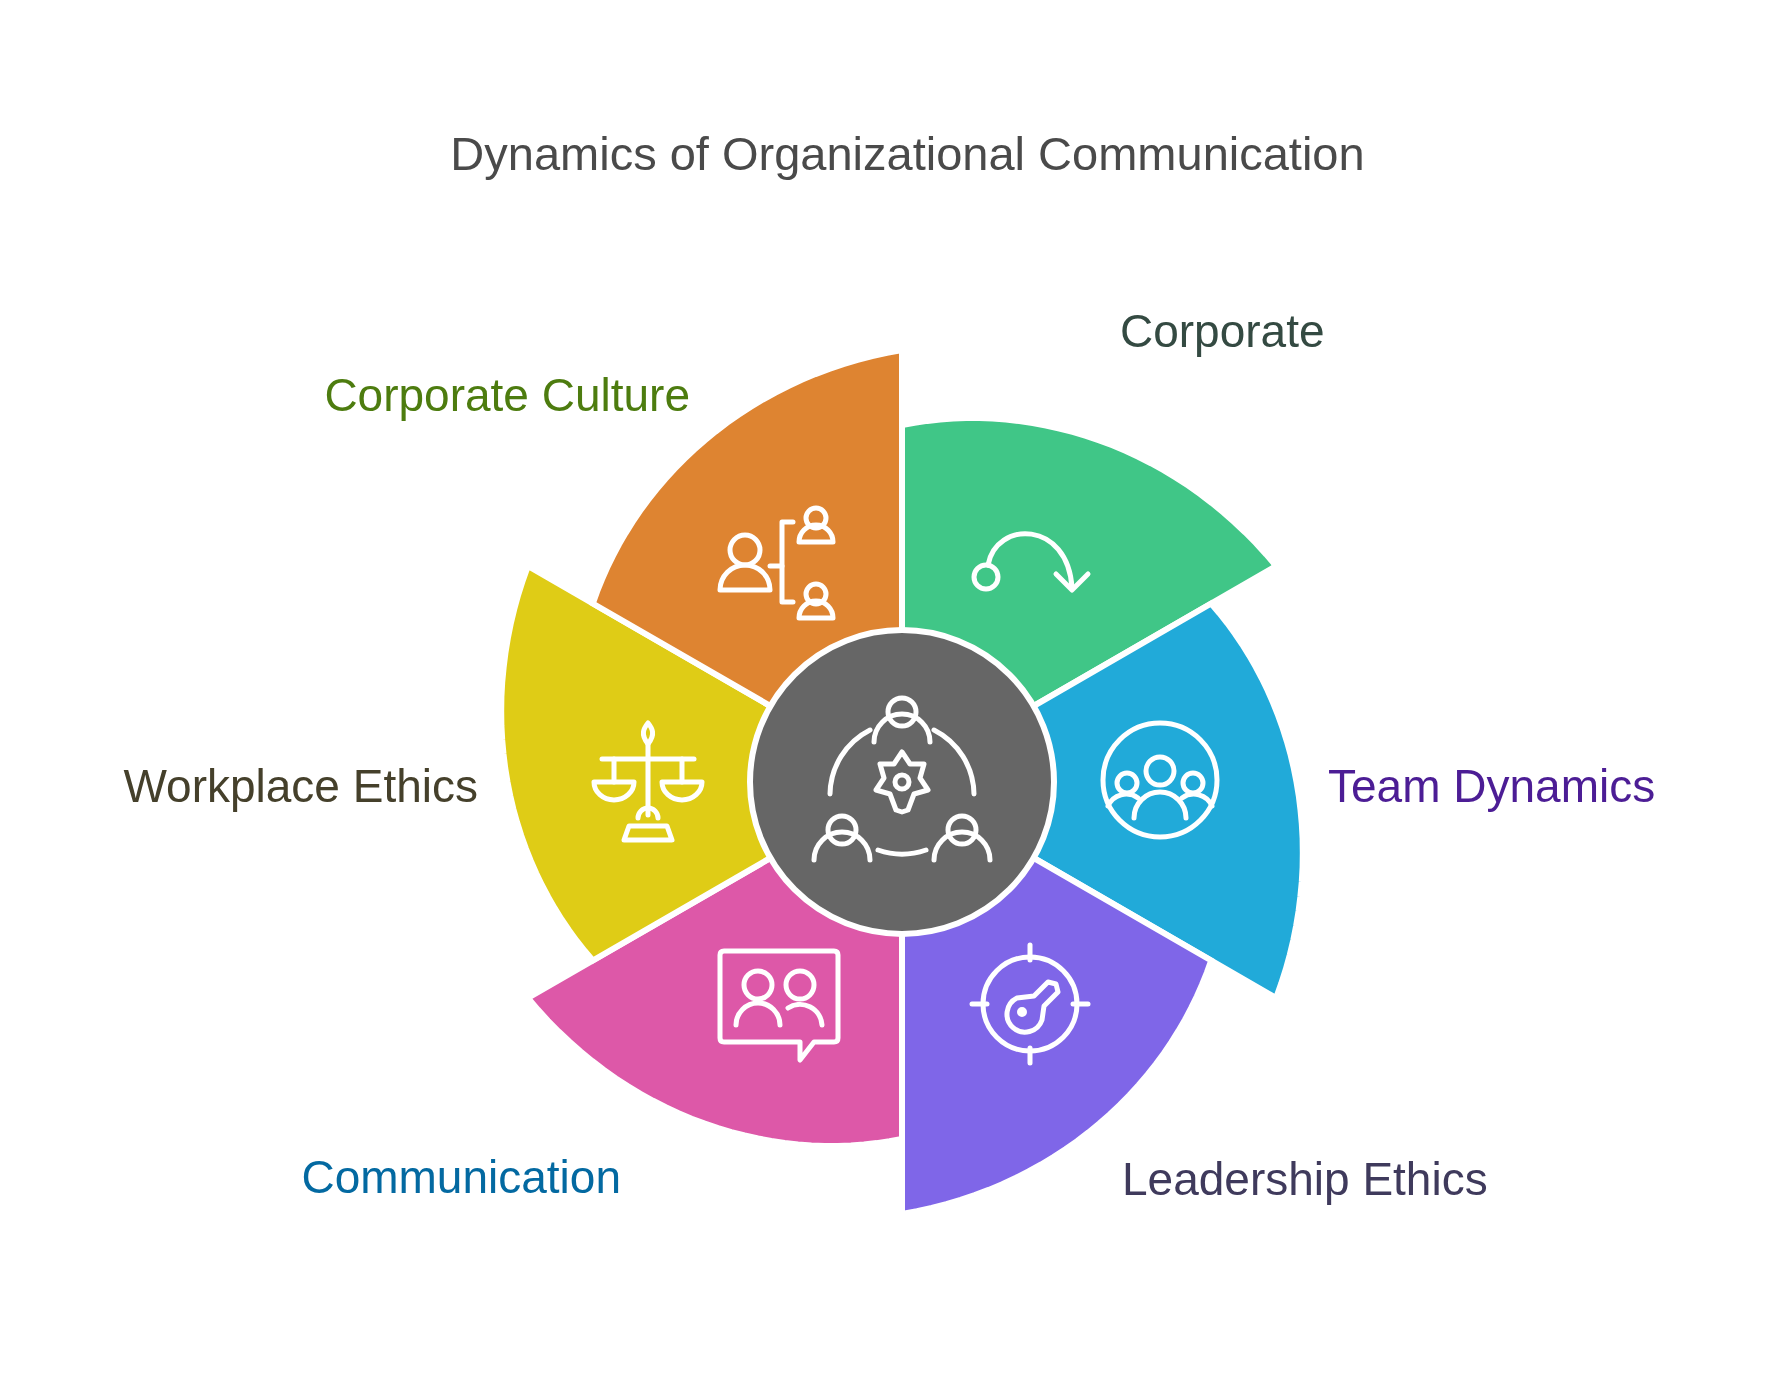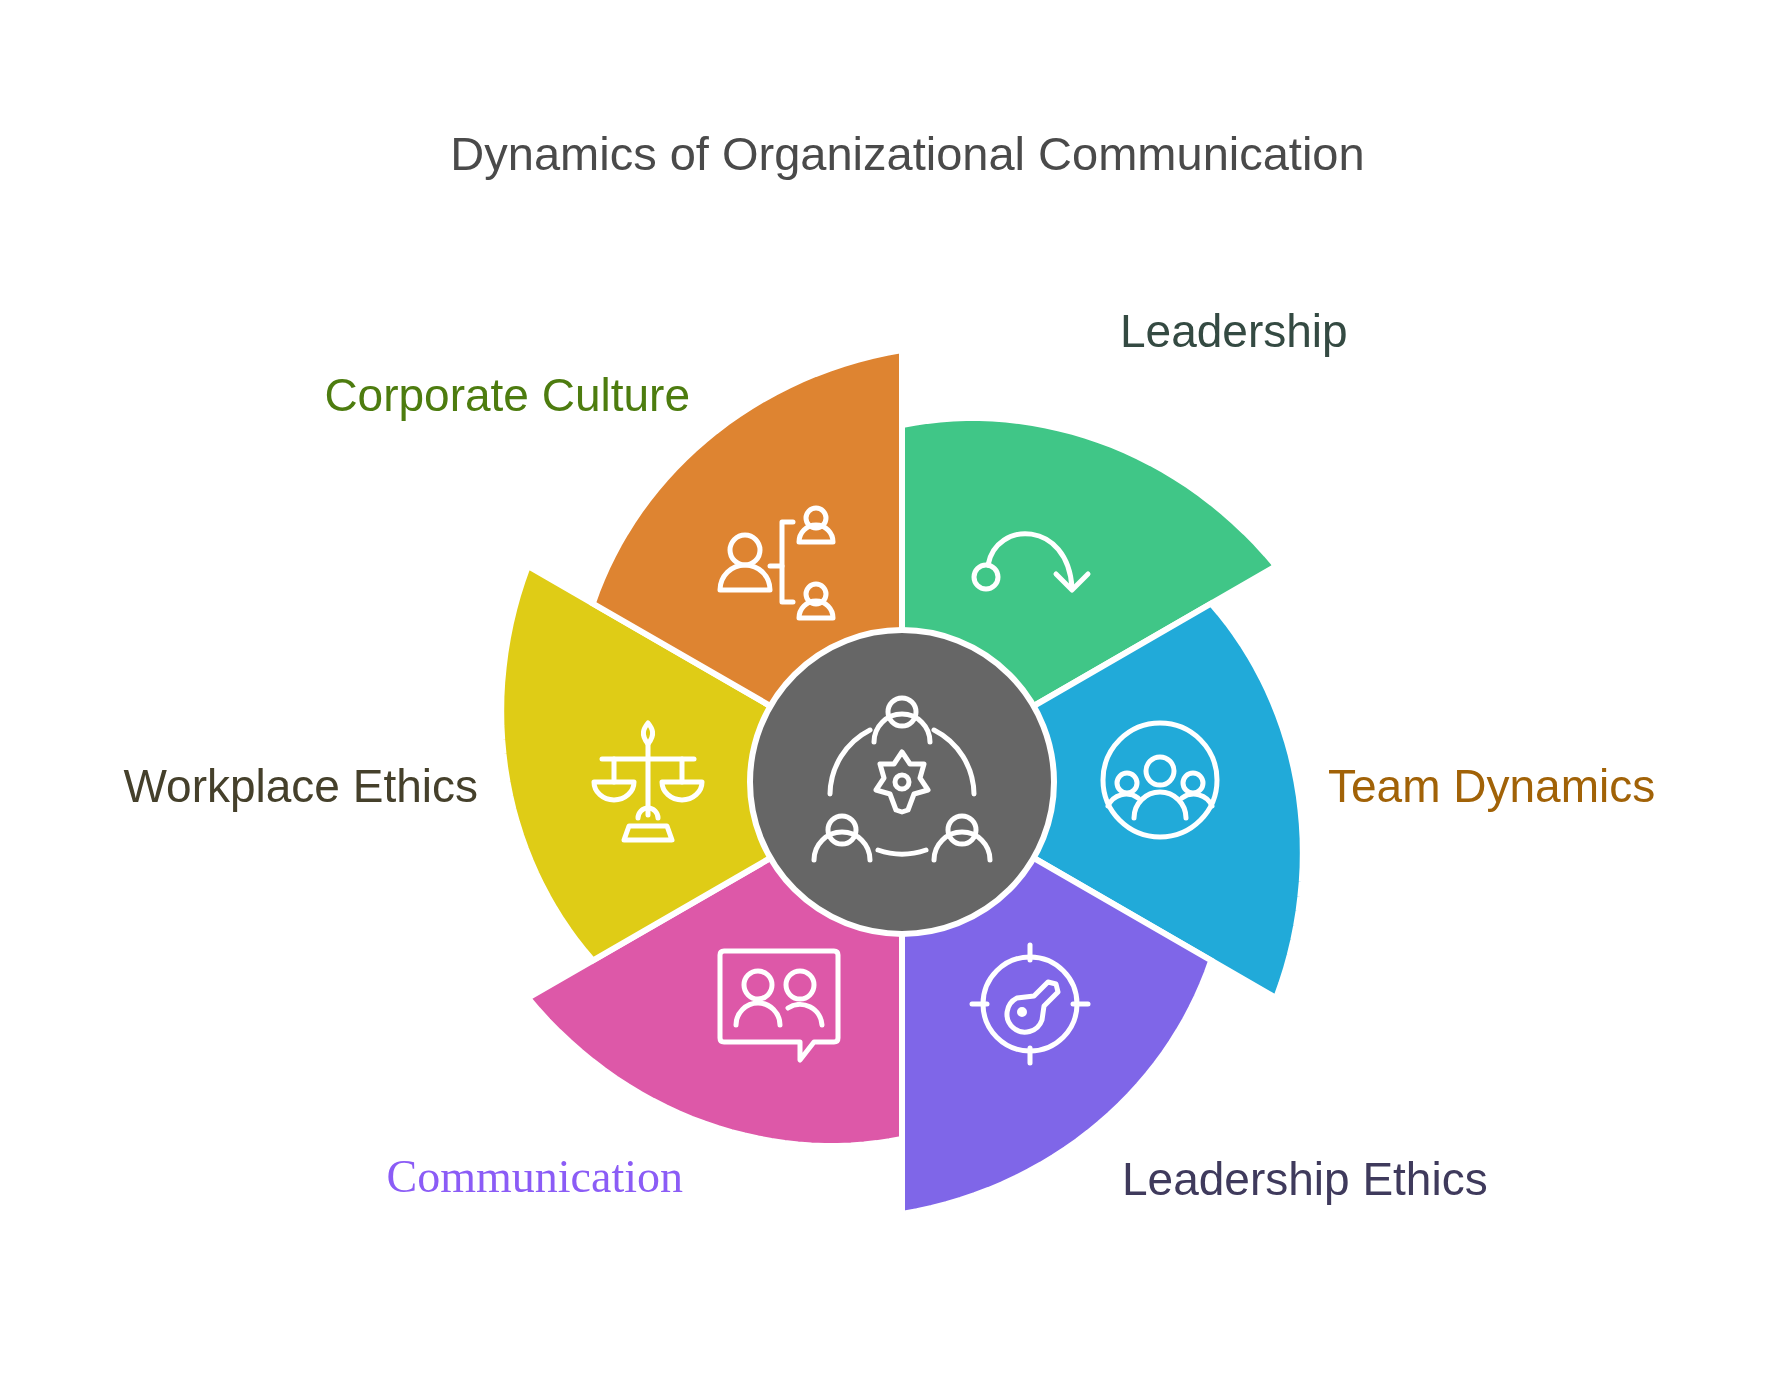--- a/index.html
+++ b/index.html
@@ -100,32 +100,32 @@
     <circle cx="816" cy="518" r="10"></circle>
     <path d="M799,542 A17,17 0 0 1 833,542 Z"></path>
     <circle cx="816" cy="594" r="10"></circle>
     <path d="M799,618 A17,17 0 0 1 833,618 Z"></path>
   </g>
 </svg>
 
 <div class="title">Dynamics of Organizational Communication</div>
 
 <div class="label left" style="left:1120px; top:302px; color:#344a42;">
-  <div>Leadership</div>
+  <div>Corporate</div>
 </div>
 
-<div class="label left" style="left:1328px; top:757px; color:#a16207;">
+<div class="label left" style="left:1328px; top:757px; color:#4c1d95;">
   <div>Team Dynamics</div>
 </div>
 
 <div class="label left" style="left:1122px; top:1150px; color:#3f3a5c;">
   <div>Leadership Ethics</div>
 </div>
 
-<div class="label right" style="right:1092px; top:1148px; color:#8b5cf6;font-family:Liberation Serif, serif;">
+<div class="label right" style="right:1154px; top:1148px; color:#0369a1;">
   <div>Communication</div>
 </div>
 
 <div class="label right" style="right:1297px; top:757px; color:#45402b;">
   <div>Workplace Ethics</div>
 </div>
 
 <div class="label right" style="right:1085px; top:366px; color:#4d7c0f;">
   <div>Corporate Culture</div>
 </div>

